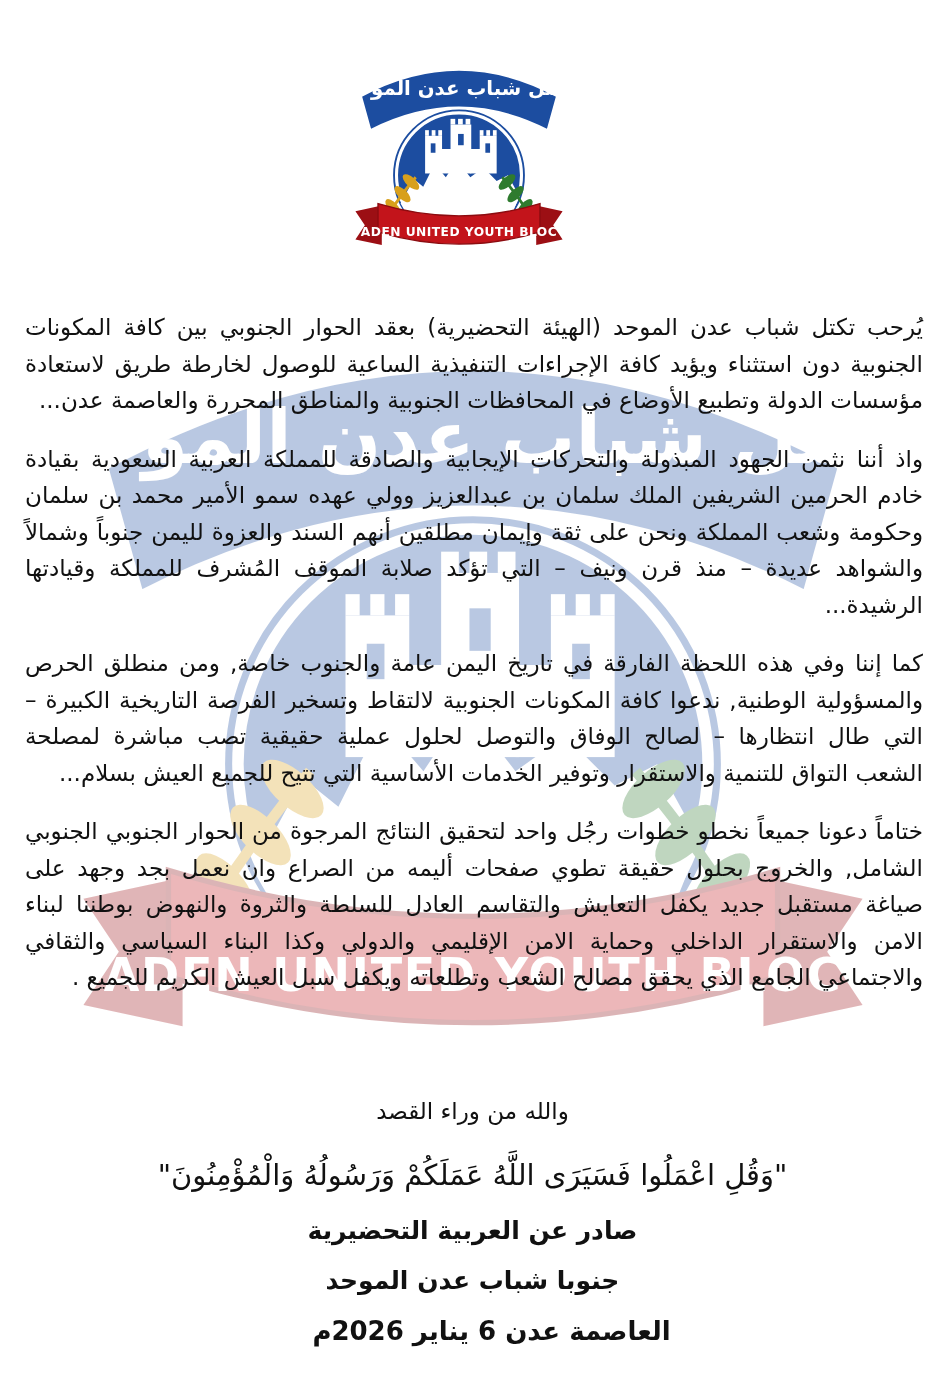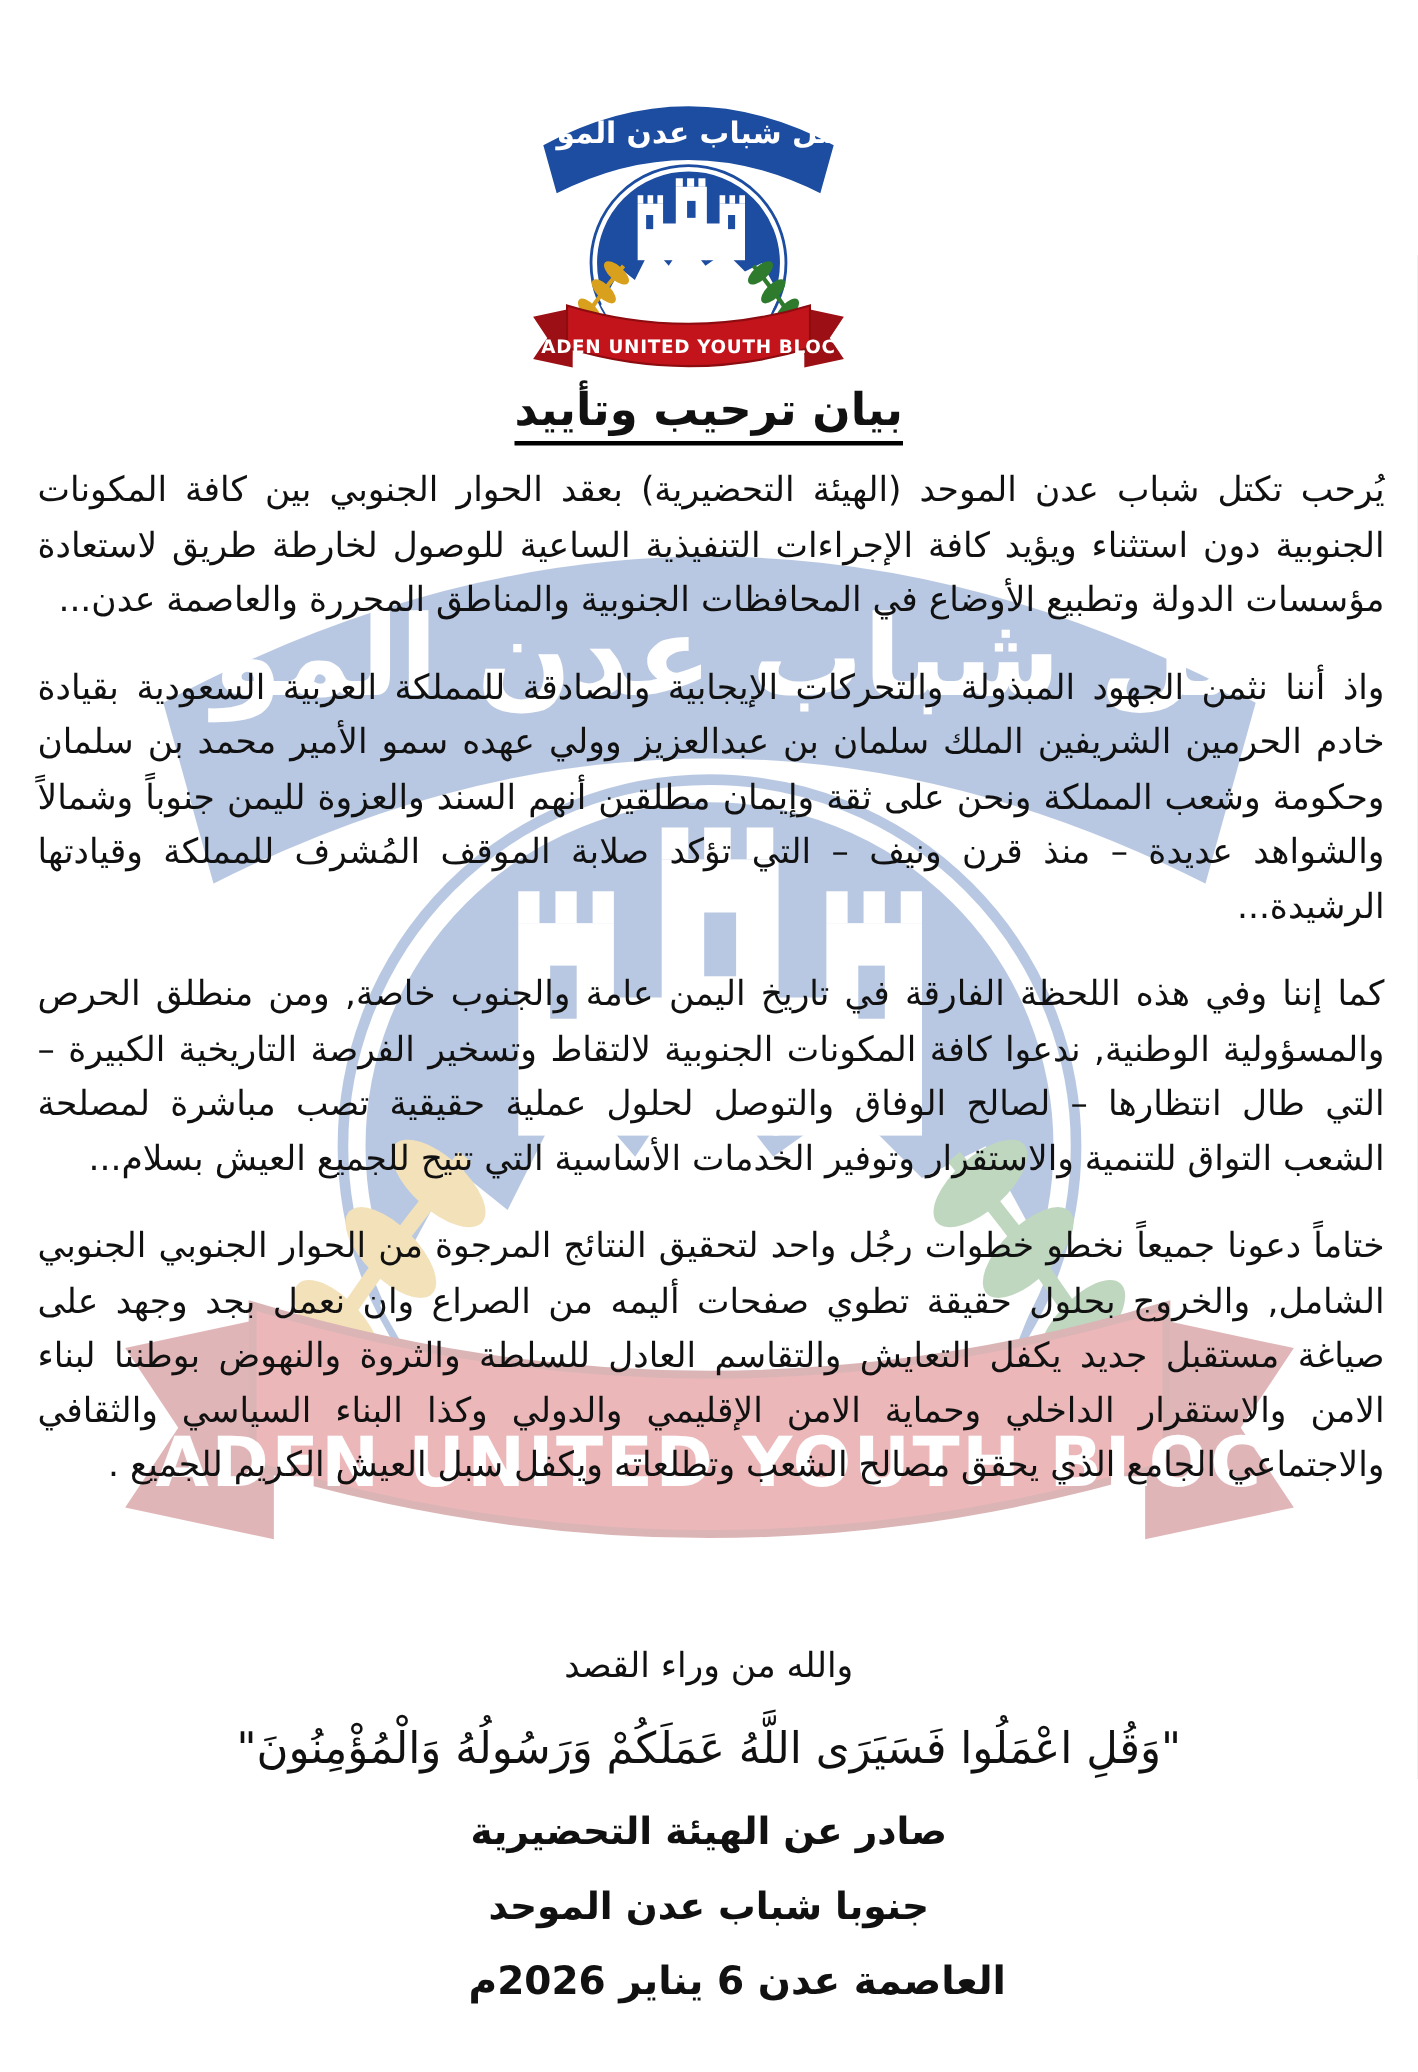--- a/index.html
+++ b/index.html
@@ -67,21 +67,21 @@
   }
   .body-text p{margin:0 0 22px 0;}
   
   .closing{
     position:absolute;
     top:1098px;left:0;right:0;
     text-align:center;
     direction:rtl;
     z-index:2;
   }
-  .tagline{font-size:23px;margin-bottom:24px;}
+  .tagline{font-size:23px;margin-bottom:34px;}
   .verse{font-size:29px;margin-bottom:24px;}
   .issued{font-size:25px;font-weight:bold;margin-bottom:21px;}
   .dateline{font-size:26px;font-weight:bold;margin-left:38px;}
 </style>
 </head>
 <body>
 
 <div class="page">
 
   <div class="watermark">
@@ -182,32 +182,29 @@
       <path d="M10,186 L38,180 L38,222 L10,216 L20,201 Z" fill="#9c0f14"></path>
       <path d="M230,186 L202,180 L202,222 L230,216 L220,201 Z" fill="#9c0f14"></path>
       <path d="M34,178 Q120,204 206,178 L206,208 Q120,234 34,208 Z" fill="#c3141b" stroke="#8c0c10" stroke-width="1.5"></path>
       <text x="120" y="212" text-anchor="middle" font-size="13" font-weight="bold" fill="#ffffff" letter-spacing="0.5">ADEN UNITED YOUTH BLOC</text>
     </svg>
   </div>
 
   <div class="org-name">
   </div>
 
-  <h1 class="title">
-    <span>بيان ترحيب وتأييد</span>
-  </h1>
 
   <main class="body-text">
     <p>يُرحب تكتل شباب عدن الموحد (الهيئة التحضيرية) بعقد الحوار الجنوبي بين كافة المكونات الجنوبية دون استثناء ويؤيد كافة الإجراءات التنفيذية الساعية للوصول لخارطة طريق لاستعادة مؤسسات الدولة وتطبيع الأوضاع في المحافظات الجنوبية والمناطق المحررة والعاصمة عدن...</p>
     <p>واذ أننا نثمن الجهود المبذولة والتحركات الإيجابية والصادقة للمملكة العربية السعودية بقيادة خادم الحرمين الشريفين الملك سلمان بن عبدالعزيز وولي عهده سمو الأمير محمد بن سلمان وحكومة وشعب المملكة ونحن على ثقة وإيمان مطلقين أنهم السند والعزوة لليمن جنوباً وشمالاً والشواهد عديدة – منذ قرن ونيف – التي تؤكد صلابة الموقف المُشرف للمملكة وقيادتها الرشيدة...</p>
     <p>كما إننا وفي هذه اللحظة الفارقة في تاريخ اليمن عامة والجنوب خاصة, ومن منطلق الحرص والمسؤولية الوطنية, ندعوا كافة المكونات الجنوبية لالتقاط وتسخير الفرصة التاريخية الكبيرة – التي طال انتظارها – لصالح الوفاق والتوصل لحلول عملية حقيقية تصب مباشرة لمصلحة الشعب التواق للتنمية والاستقرار وتوفير الخدمات الأساسية التي تتيح للجميع العيش بسلام...</p>
     <p>ختاماً دعونا جميعاً نخطو خطوات رجُل واحد لتحقيق النتائج المرجوة من الحوار الجنوبي الجنوبي الشامل, والخروج بحلول حقيقة تطوي صفحات أليمه من الصراع وان نعمل بجد وجهد على صياغة مستقبل جديد يكفل التعايش والتقاسم العادل للسلطة والثروة والنهوض بوطننا لبناء الامن والاستقرار الداخلي وحماية الامن الإقليمي والدولي وكذا البناء السياسي والثقافي والاجتماعي الجامع الذي يحقق مصالح الشعب وتطلعاته ويكفل سبل العيش الكريم للجميع .</p>
   </main>
 
   <footer class="closing">
     <div class="tagline">والله من وراء القصد</div>
     <div class="verse">"وَقُلِ اعْمَلُوا فَسَيَرَى اللَّهُ عَمَلَكُمْ وَرَسُولُهُ وَالْمُؤْمِنُونَ"</div>
-    <div class="issued">صادر عن الهيئة التحضيرية</div>
+    <div class="issued">صادر عن العربية التحضيرية</div>
     <div class="issued">جنوبا شباب عدن الموحد</div>
     <div class="dateline">العاصمة عدن 6 يناير 2026م</div>
   </footer>
 
 </div>
 
 </body></html>

